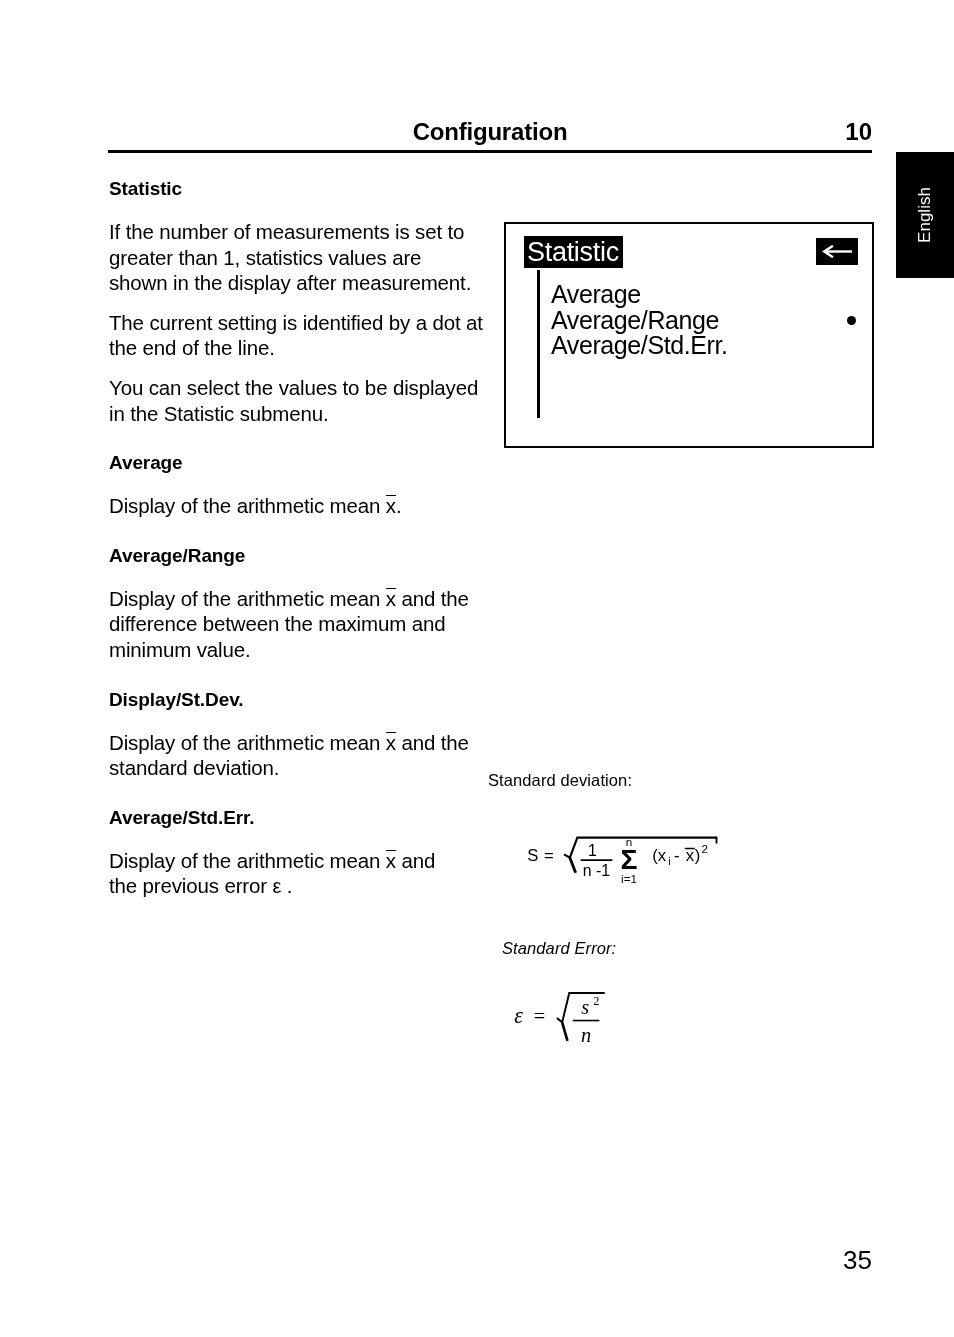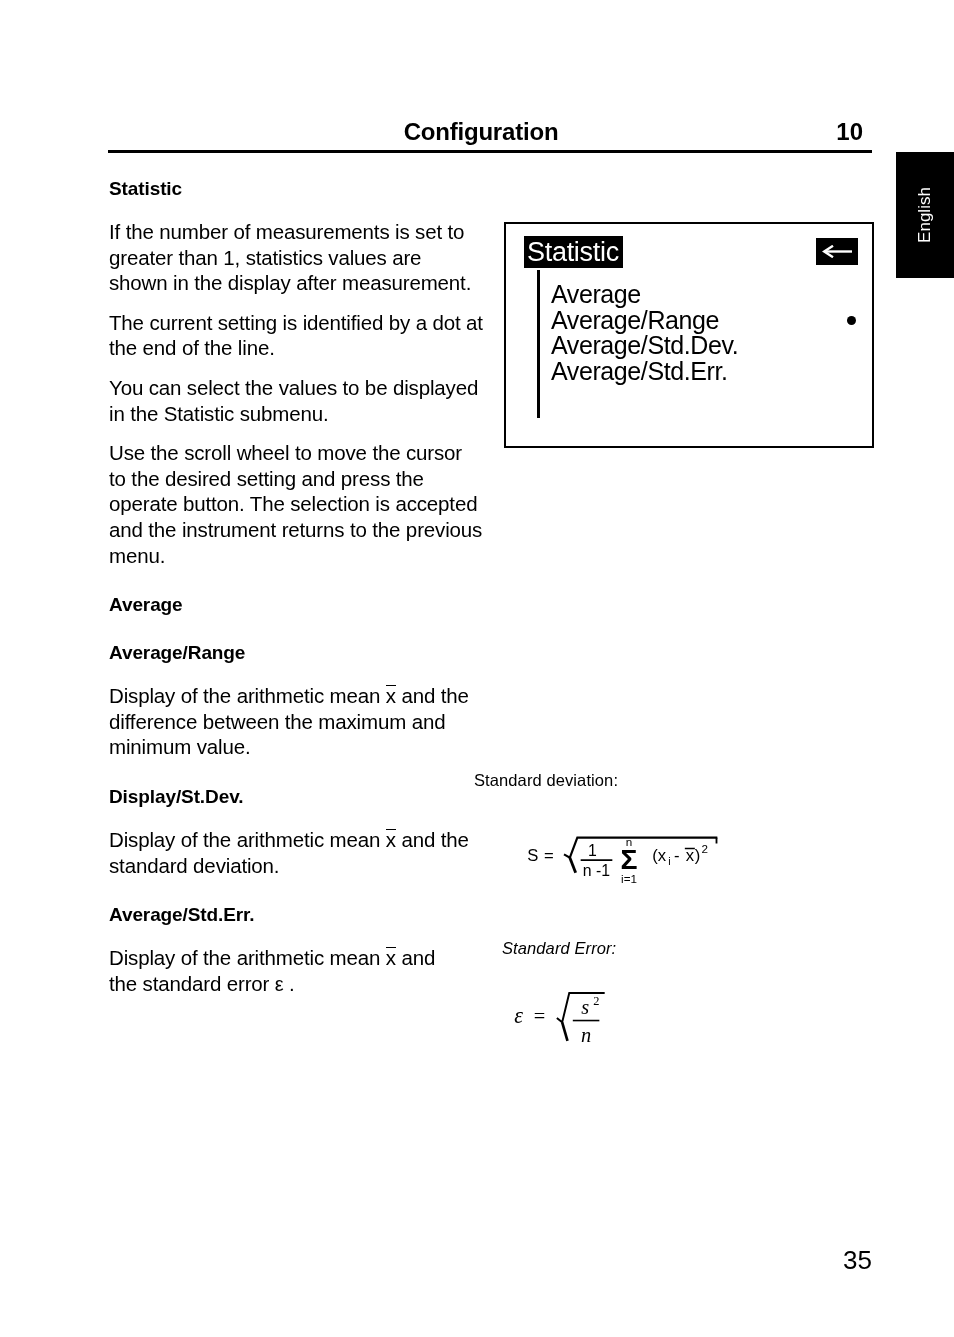--- a/index.html
+++ b/index.html
@@ -12,21 +12,21 @@
     height: 1337px;
     position: relative;
     font-family: "Liberation Sans", sans-serif;
     color: #000000;
     overflow: hidden;
   }
 
   
   #header {
     position: absolute;
-    left: 99px;
+    left: 108px;
     top: 118px;
     width: 764px;
     height: 34px;
   }
   #header-title {
     position: absolute;
     left: 0;
     top: 0;
     width: 764px;
     text-align: center;
@@ -172,21 +172,21 @@
     border-radius: 50%;
     background: #000000;
   }
 
   
   .formula-caption {
     position: absolute;
     font-size: 16.5px;
     letter-spacing: 0.1px;
   }
-  #sd-caption { left: 474px; top: 771px; }
+  #sd-caption { left: 488px; top: 771px; }
   #se-caption { left: 502px; top: 939px; font-style: italic; }
 
   #sd-formula {
     position: absolute;
     left: 504px;
     top: 826px;
     height: 60px;
   }
   #se-formula {
     position: absolute;
@@ -216,32 +216,32 @@
   <div id="language-tab-label">English</div>
 </div>
 
 <div id="left-col">
 
   <div class="h-sub">Statistic</div>
 
   <p class="para">If  the number of measurements is set to greater than 1, statistics values are shown in the display after measurement.</p>
   <p class="para">The current setting is identified by a dot at the end of the line.</p>
   <p class="para">You can select the values to be displayed in the Statistic submenu.</p>
-  <p class="para">Use the scroll wheel to move the cursor to the desired setting and press the operate button. The selection is accepted and the instrument returns to the previous menu.</p>
 
   <div class="h-sub spaced">Average</div>
+  <p class="para"><span>Display of the arithmetic mean </span><span class="ovl">x</span><span>.</span></p>
 
   <div class="h-sub spaced">Average/Range</div>
   <p class="para"><span>Display of the arithmetic mean </span><span class="ovl">x</span><span> and the difference between the maximum and minimum value.</span></p>
 
   <div class="h-sub spaced">Display/St.Dev.</div>
   <p class="para"><span>Display of the arithmetic mean </span><span class="ovl">x</span><span> and the standard deviation.</span></p>
 
   <div class="h-sub spaced">Average/Std.Err.</div>
-  <p class="para"><span>Display of the arithmetic mean </span><span class="ovl">x</span><span> and</span><br><span>the standard error  </span><span class="eps">ε</span><span> .</span></p>
+  <p class="para"><span>Display of the arithmetic mean </span><span class="ovl">x</span><span> and</span><br><span>the previous error  </span><span class="eps">ε</span><span> .</span></p>
 
 </div>
 
 <div id="device-display">
 
   <div id="display-title-chip">Statistic</div>
 
   <div id="back-arrow-chip">
     <svg width="30" height="13" viewBox="0 0 30 13">
       <line x1="3" y1="6.5" x2="30" y2="6.5" stroke="#ffffff" stroke-width="2.4"></line>
@@ -253,23 +253,20 @@
 
   <div id="menu-list">
     <div class="menu-item">
       <span>Average</span>
     </div>
     <div class="menu-item">
       <span>Average/Range</span>
       <span class="menu-dot"></span>
     </div>
     <div class="menu-item">
-      <span>Average/Std.Dev.</span>
-    </div>
-    <div class="menu-item">
       <span>Average/Std.Err.</span>
     </div>
   </div>
 
 </div>
 
 <div class="formula-caption" id="sd-caption">Standard  deviation:</div>
 
 <svg id="sd-formula" width="260" height="72" viewBox="0 0 260 72">
   <text x="2" y="42" font-family="'Liberation Sans', sans-serif" font-size="20" fill="#000">S</text>

